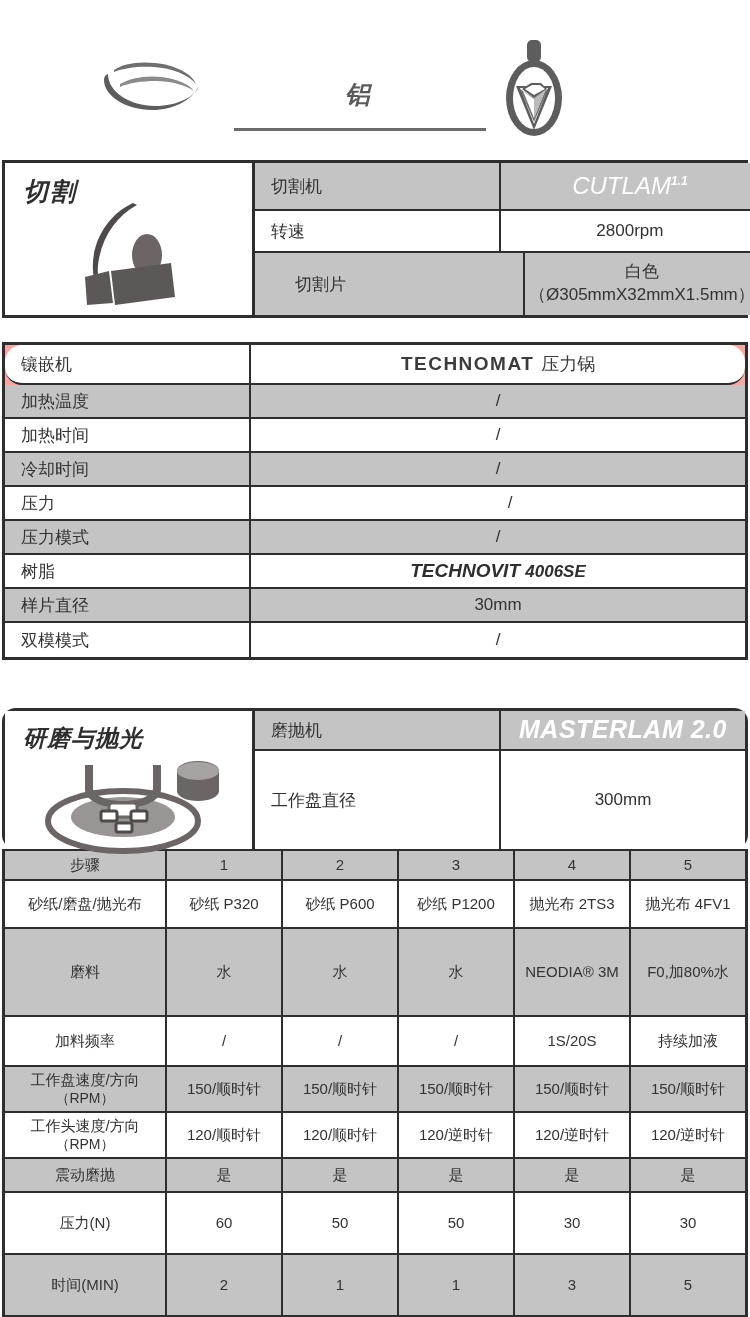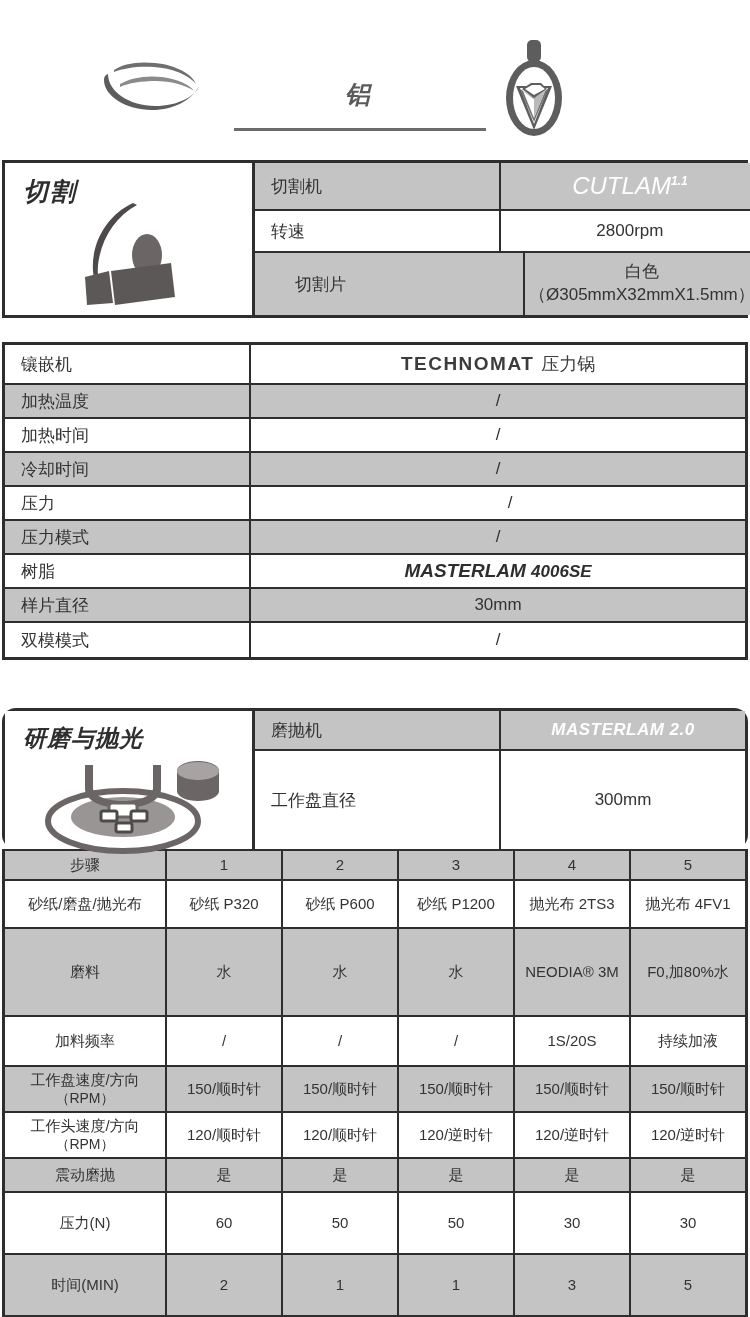--- a/index.html
+++ b/index.html
@@ -136,21 +136,21 @@
     font-style: italic;
     font-weight: bold;
     font-size: 19px;
     color: #2e2e2e;
     white-space: nowrap;
   }
   .logo-technovit span { font-size: 17px; }
   .logo-masterlam {
     font-style: italic;
     font-weight: 900;
-    font-size: 17px;
+    font-size: 25px;
     color: #ffffff;
     letter-spacing: 0.5px;
     white-space: nowrap;
   }
 
   .spacer-a { height: 24px; }
   .spacer-b { height: 48px; }
 
   
   .grid {
@@ -261,21 +261,21 @@
     </div>
 
   </div>
 </div>
 
 <div class="spacer-a"></div>
 
 <div class="sec">
   <div class="sec-rows">
 
-    <div class="row white" style="height:40px;">
+    <div class="row white" style="height:40px;border-radius:17px;">
       <div class="k">镶嵌机</div>
       <div class="v">
         <span class="logo-technomat"><i style="font-style:normal">TECHNOMAT</i> <span>压力锅</span></span>
       </div>
     </div>
 
     <div class="row gray" style="height:32px;">
       <div class="k">加热温度</div>
       <div class="v">/</div>
     </div>
@@ -296,21 +296,21 @@
     </div>
 
     <div class="row gray" style="height:32px;">
       <div class="k">压力模式</div>
       <div class="v">/</div>
     </div>
 
     <div class="row white" style="height:34px;">
       <div class="k">树脂</div>
       <div class="v">
-        <span class="logo-technovit"><i style="font-style:italic">MASTERLAM</i> <span>4006SE</span></span>
+        <span class="logo-technovit"><i style="font-style:italic">TECHNOVIT</i> <span>4006SE</span></span>
       </div>
     </div>
 
     <div class="row gray" style="height:32px;">
       <div class="k">样片直径</div>
       <div class="v">30mm</div>
     </div>
 
     <div class="row white" style="height:32px;">
       <div class="k">双模模式</div>

